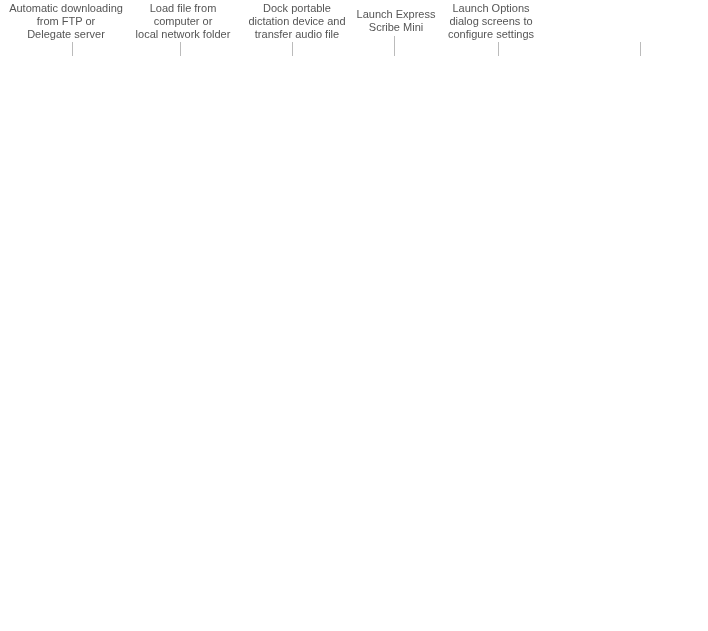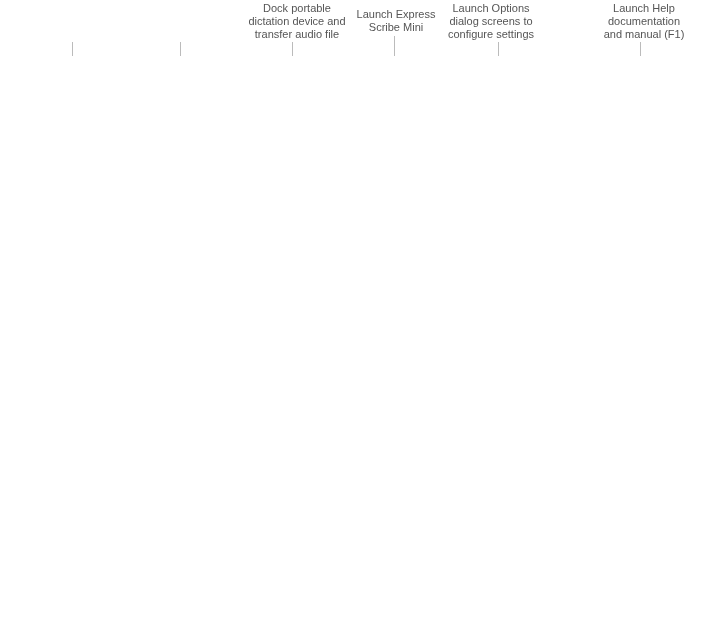--- a/index.html
+++ b/index.html
@@ -282,24 +282,25 @@
   }
   
   .c-name{width:130px;} .c-send{width:56px;} .c-date{width:82px;}
   .c-time{width:72px;} .c-dur{width:54px;} .c-pri{width:62px;}
   .c-dead{width:64px;} .c-o1{width:56px;} .c-o2{flex:1;}
 </style>
 </head>
 <body>
 
 <div class="callouts-top">
+  <div class="callout" style="left:6px;top:2px;width:120px">Automatic downloading<br>from FTP or<br>Delegate server</div>
+  <div class="callout" style="left:128px;top:2px;width:110px">Load file from<br>computer or<br>local network folder</div>
   <div class="callout" style="left:346px;top:8px;width:100px">Launch Express<br>Scribe Mini</div>
   <div class="callout" style="left:232px;top:2px;width:130px">Dock portable<br>dictation device and<br>transfer audio file</div>
   <div class="callout" style="left:433px;top:2px;width:116px">Launch Options<br>dialog screens to<br>configure settings</div>
-  <div class="callout" style="left:584px;top:2px;width:120px">Launch Help<br>documentation<br>and manual (F1)</div>
 
   <div class="callout-line" style="left:72px;top:42px;height:92px"></div>
   <div class="callout-line" style="left:180px;top:42px;width:1px;height:18px"></div>
   <div class="callout-line" style="left:140px;top:60px;height:72px"></div>
   <div class="callout-line" style="left:140px;top:60px;height:1px;width:40px"></div>
   <div class="callout-line" style="left:292px;top:42px;height:18px"></div>
   <div class="callout-line" style="left:214px;top:60px;height:72px"></div>
   <div class="callout-line" style="left:214px;top:60px;height:1px;width:78px"></div>
   <div class="callout-line" style="left:394px;top:36px;height:22px"></div>
   <div class="callout-line" style="left:310px;top:58px;height:74px"></div>

